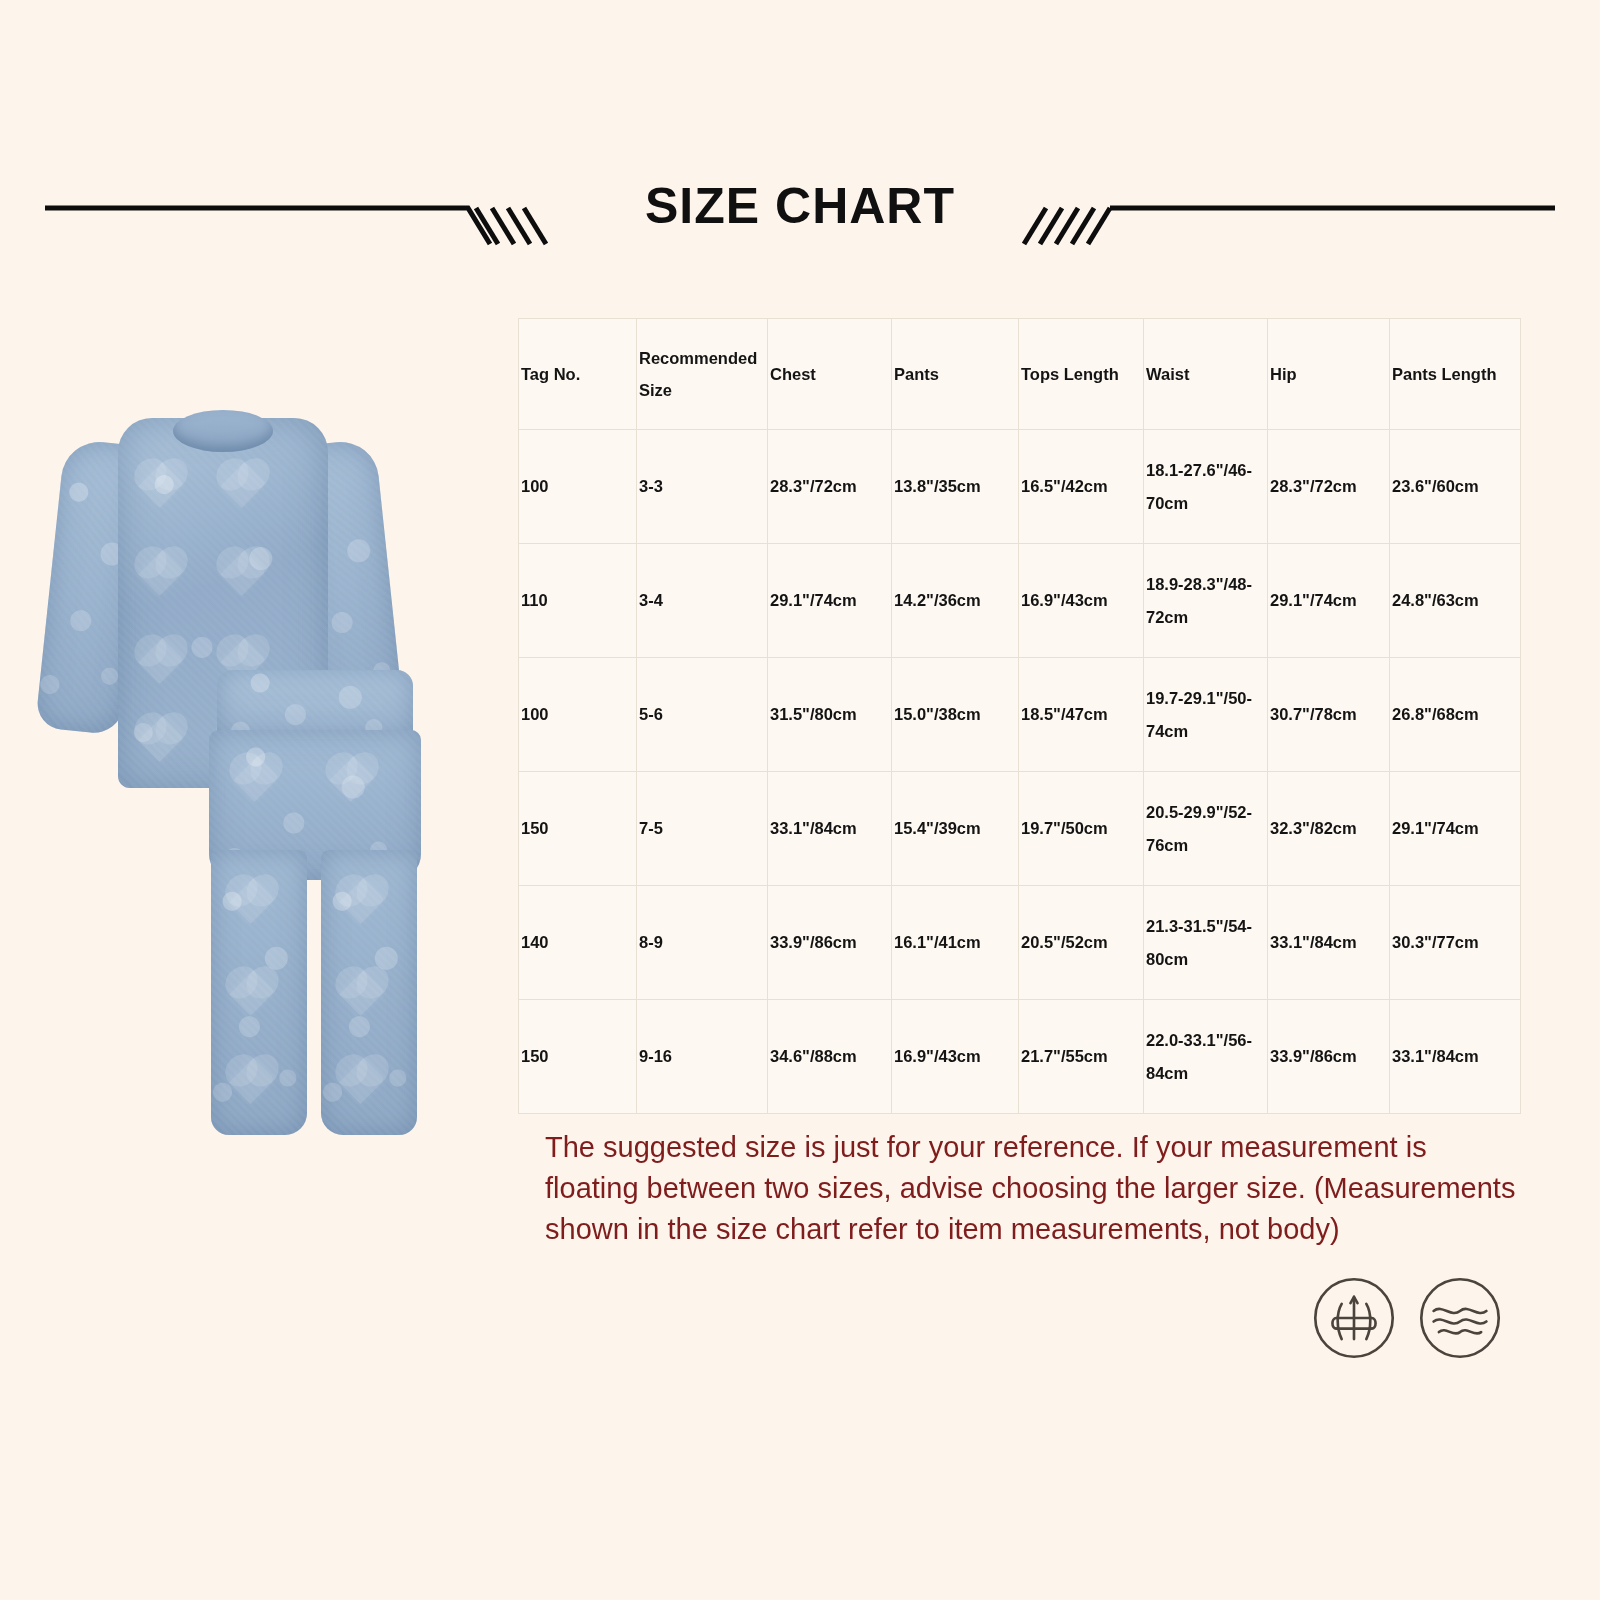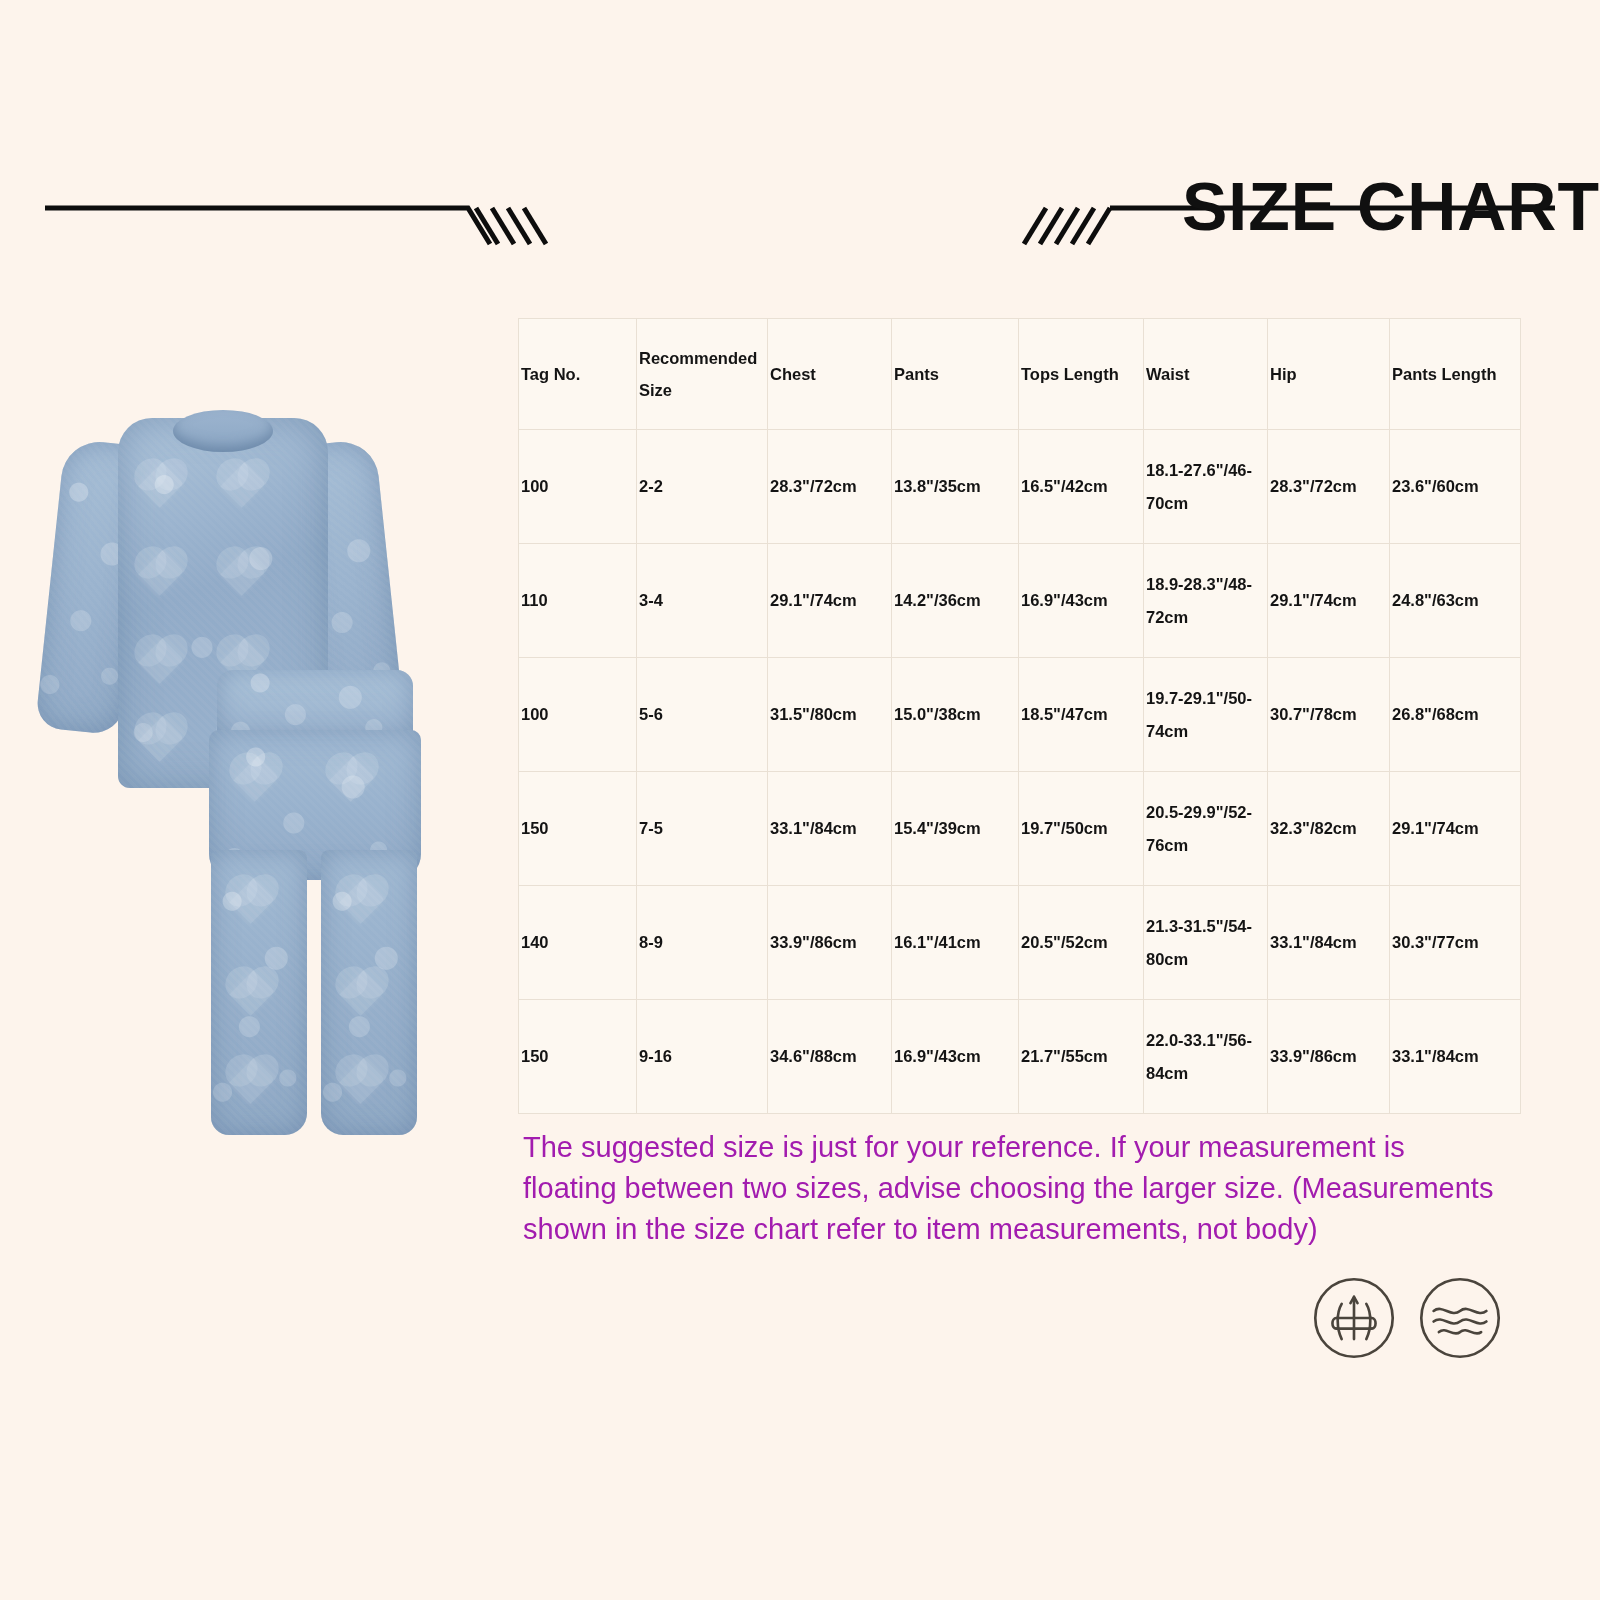--- a/index.html
+++ b/index.html
@@ -22,22 +22,22 @@
     top: 160px;
     width: 1600px;
     height: 100px;
   }
   #title-band svg { display: block; }
   #page-title {
     position: absolute;
     left: 0;
     top: 160px;
     width: 1600px;
-    text-align: right;
-    font-size: 68px;
+    text-align: center;
+    font-size: 50px;
     font-weight: bold;
     letter-spacing: 1px;
     color: #101010;
     line-height: 92px;
     font-family: "Liberation Sans", sans-serif;
   }
 
   
   #product-figure {
     position: absolute;
@@ -178,26 +178,26 @@
   col.c-chest  { width: 124px; }
   col.c-sleeve { width: 127px; }
   col.c-tops   { width: 125px; }
   col.c-waist  { width: 124px; }
   col.c-hip    { width: 122px; }
   col.c-pants  { width: 131px; }
 
   
   #footer-note {
     position: absolute;
-    left: 523px;
+    left: 545px;
     top: 1127px;
     width: 980px;
     font-size: 29px;
     line-height: 1.42;
-    color: #a21caf;
+    color: #7f1d1d;
     font-family: "Liberation Sans", sans-serif;
   }
 
   
   #care-icons {
     position: absolute;
     left: 1310px;
     top: 1268px;
     width: 200px;
     height: 100px;
@@ -306,21 +306,21 @@
       <th>Pants</th>
       <th>Tops Length</th>
       <th>Waist</th>
       <th>Hip</th>
       <th>Pants Length</th>
     </tr>
   </thead>
   <tbody>
     <tr>
       <td>100</td>
-      <td>2-2</td>
+      <td>3-3</td>
       <td>28.3"/72cm</td>
       <td>13.8"/35cm</td>
       <td>16.5"/42cm</td>
       <td>18.1-27.6"/46-70cm</td>
       <td>28.3"/72cm</td>
       <td>23.6"/60cm</td>
     </tr>
     <tr>
       <td>110</td>
       <td>3-4</td>

